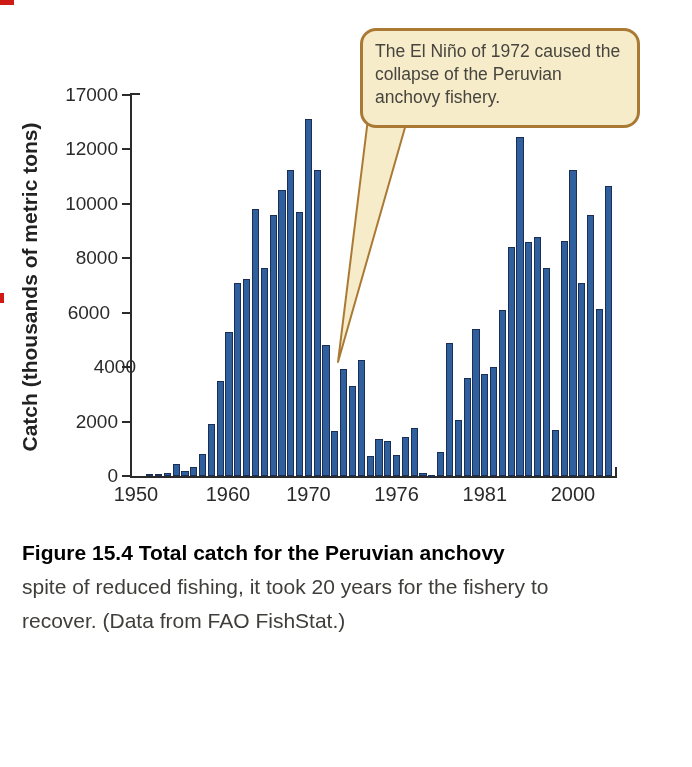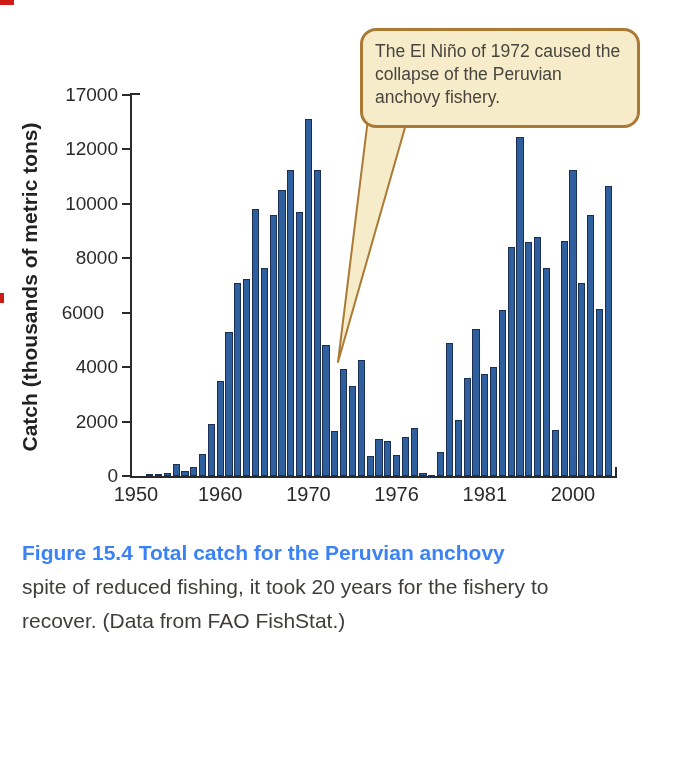--- a/index.html
+++ b/index.html
@@ -32,21 +32,21 @@
     position:absolute; left:360px; top:28px; width:280px; height:100px;
     background:#f6ecca; border:3px solid #aa7a35; border-radius:16px;
     box-sizing:border-box; padding:9px 12px 0 12px;
     font-size:17.5px; line-height:23px; color:#47453e;
   }
   #caption{
     position:absolute; left:22px; top:536px; width:640px;
     font-size:21px; color:#3f3e3a;
   }
   .cap-line{height:34px; line-height:34px; white-space:nowrap;}
-  .cap-bold{font-weight:bold; color:#3b82f6;}
+  .cap-bold{font-weight:bold; color:#000000;}
   .scan-mark{position:absolute; background:#cf1b15;}
   svg{position:absolute; left:0; top:0; pointer-events:none;}
 </style>
 </head>
 <body>
 
 <div id="page">
 
   <div class="scan-mark" style="left:0;top:0;width:14px;height:5px;"></div>
   <div class="scan-mark" style="left:0;top:293px;width:4px;height:10px;"></div>
@@ -59,35 +59,35 @@
     <div class="spine" style="left:130px;top:476px;width:487px;height:2px;"></div>
     <div class="spine" style="left:615px;top:467px;width:2px;height:10px;"></div>
     <div class="spine" style="left:130px;top:93px;width:10px;height:2px;"></div>
 
     <div id="yticks">
         <div class="ytick-mark" style="left: 122px; top: 475px;"></div>
         <div class="ytick-label" style="left: 34px; top: 465px;">0</div>
         <div class="ytick-mark" style="left: 122px; top: 420.571px;"></div>
         <div class="ytick-label" style="left: 34px; top: 410.571px;">2000</div>
         <div class="ytick-mark" style="left: 122px; top: 366.143px;"></div>
-        <div class="ytick-label" style="left: 34px; top: 356.143px;">4000</div>
+        <div class="ytick-label" style="left: 52px; top: 356.143px;">4000</div>
         <div class="ytick-mark" style="left: 122px; top: 311.714px;"></div>
-        <div class="ytick-label" style="left: 20px; top: 301.714px;">6000</div>
+        <div class="ytick-label" style="left: 26px; top: 301.714px;">6000</div>
         <div class="ytick-mark" style="left: 122px; top: 257.286px;"></div>
         <div class="ytick-label" style="left: 34px; top: 247.286px;">8000</div>
         <div class="ytick-mark" style="left: 122px; top: 202.857px;"></div>
         <div class="ytick-label" style="left: 34px; top: 192.857px;">10000</div>
         <div class="ytick-mark" style="left: 122px; top: 148.429px;"></div>
         <div class="ytick-label" style="left: 34px; top: 138.429px;">12000</div>
         <div class="ytick-mark" style="left: 122px; top: 94px;"></div>
         <div class="ytick-label" style="left: 34px; top: 84px;">17000</div>
       </div>
     <div id="xticks">
         <div class="xtick-label" style="left: 106px; top: 483px;">1950</div>
-        <div class="xtick-label" style="left: 190.2px; top: 483px;">1960</div>
+        <div class="xtick-label" style="left: 190.2px; top: 483px; text-align: right;">1960</div>
         <div class="xtick-label" style="left: 278.4px; top: 483px;">1970</div>
         <div class="xtick-label" style="left: 366.6px; top: 483px;">1976</div>
         <div class="xtick-label" style="left: 454.8px; top: 483px;">1981</div>
         <div class="xtick-label" style="left: 543px; top: 483px;">2000</div>
       </div>
     <div id="bars">
         <div class="bar" title="1952: 60" style="left: 146.04px; top: 474px; width: 7.2px; height: 2px;"></div>
         <div class="bar" title="1953: 90" style="left: 154.86px; top: 474px; width: 7.2px; height: 2px;"></div>
         <div class="bar" title="1954: 100" style="left: 163.68px; top: 473px; width: 7.2px; height: 3px;"></div>
         <div class="bar" title="1955: 430" style="left: 172.5px; top: 464px; width: 7.2px; height: 12px;"></div>

